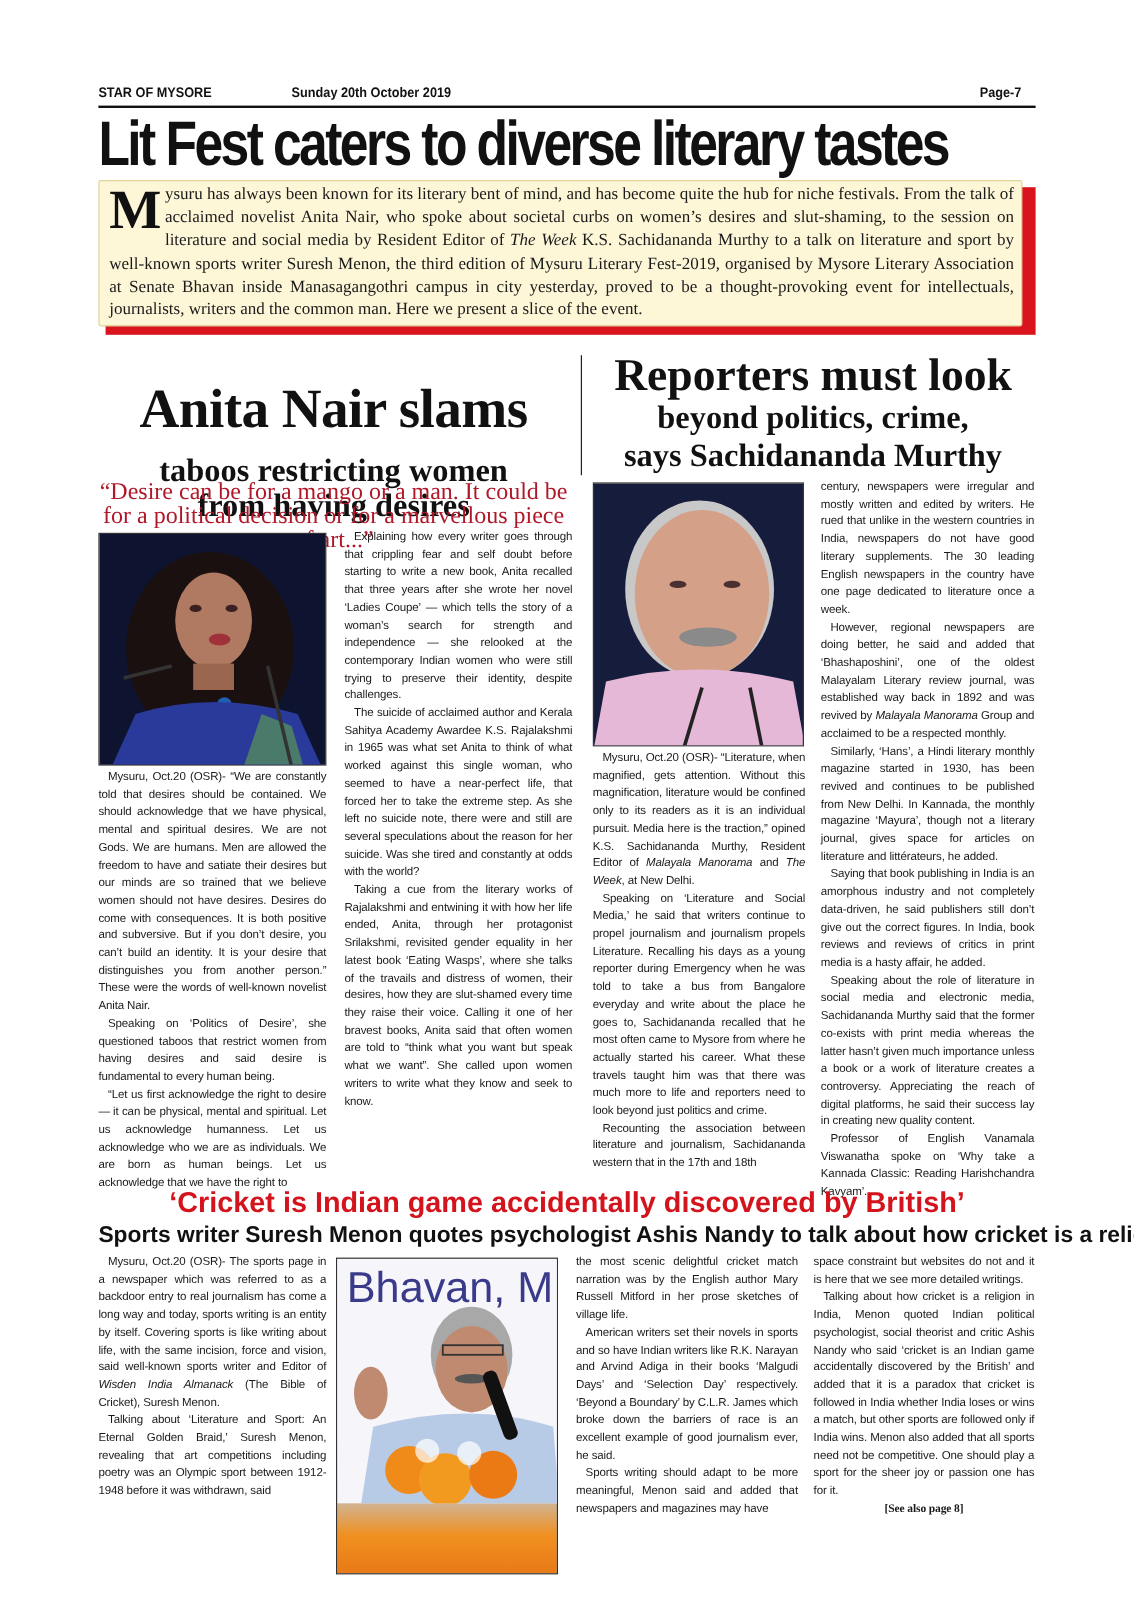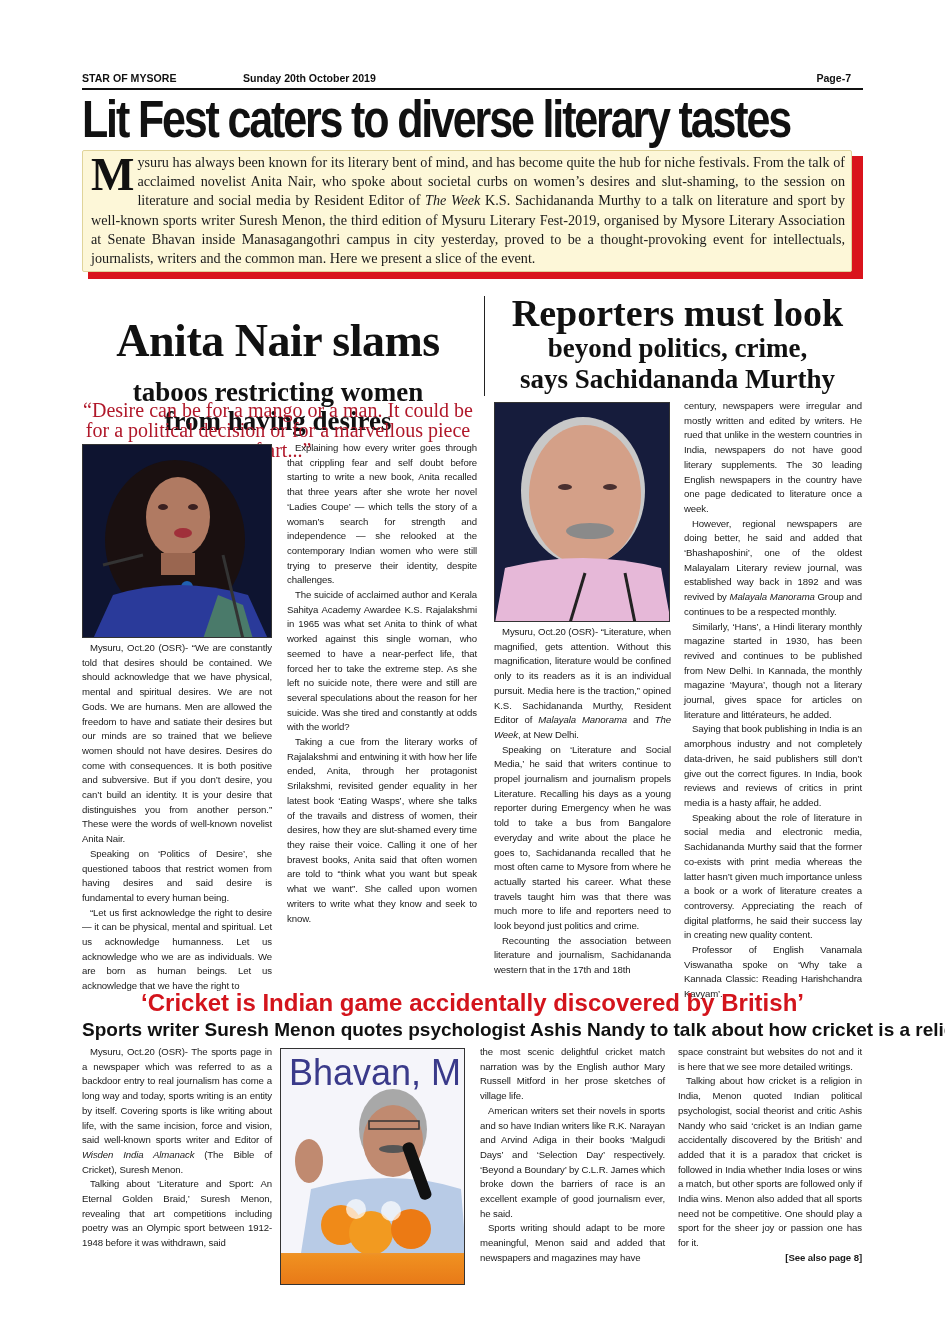--- a/index.html
+++ b/index.html
@@ -22,39 +22,39 @@
   .left-head1 { position: absolute; left: 82px; top: 292px; width: 392px; text-align: center; font-family: "Liberation Serif", serif; font-weight: bold; font-size: 46px; line-height: 50px; letter-spacing: -0.5px; color: #111; white-space: nowrap; margin-top: 24px; }
   .left-head2 { position: absolute; left: 82px; top: 338px; width: 392px; text-align: center; font-family: "Liberation Serif", serif; font-weight: bold; font-size: 27px; line-height: 29px; color: #111; margin-top: 40px; }
   .left-quote { position: absolute; left: 82px; top: 400px; width: 392px; text-align: center; font-family: "Liberation Serif", serif; font-size: 20px; line-height: 20px; color: #b0182a; }
 
   .right-head1 { position: absolute; left: 490px; top: 292px; width: 375px; text-align: center; font-family: "Liberation Serif", serif; font-weight: bold; font-size: 38px; line-height: 42px; color: #111; white-space: nowrap; }
   .right-head2 { position: absolute; left: 490px; top: 333px; width: 375px; text-align: center; font-family: "Liberation Serif", serif; font-weight: bold; font-size: 27px; line-height: 31px; color: #111; white-space: nowrap; }
 
   .photo { position: absolute; overflow: hidden; border: 1px solid #333; }
   .photo-anita { left: 82px; top: 444px; width: 190px; height: 194px; background: radial-gradient(ellipse 45% 40% at 50% 40%, #b07a62 0%, #8a5a46 35%, #1c1010 60%, #0d1233 100%); }
   .photo-murthy { left: 494px; top: 402px; width: 176px; height: 220px; background: radial-gradient(ellipse 45% 42% at 48% 40%, #d8a890 0%, #b88270 40%, #2a2a3a 70%, #141a38 100%); }
-  .photo-menon { left: 280px; top: 1048px; width: 185px; height: 237px; background: linear-gradient(180deg, #f7f7fb 0%, #f2f2f7 55%, #b9cde6 70%, #f09020 88%, #e87a18 100%); }
+  .photo-menon { left: 280px; top: 1048px; width: 185px; height: 264px; background: linear-gradient(180deg, #f7f7fb 0%, #f2f2f7 55%, #b9cde6 70%, #f09020 88%, #e87a18 100%); }
 
   .body-text { position: absolute; font-family: "Liberation Sans", sans-serif; font-size: 9.6px; line-height: 14.7px; text-align: justify; color: #1a1a1a; letter-spacing: -0.1px; }
   .body-text p { text-indent: 8px; }
   .body-text p.noindent { text-indent: 0; }
   .body-text i { font-style: italic; }
 
   .col-a { left: 82px; top: 641px; width: 190px; }
   .col-b { left: 287px; top: 441px; width: 190px; }
   .col-c { left: 494px; top: 625px; width: 177px; }
   .col-d { left: 684px; top: 399px; width: 178px; }
 
   .cricket-head { position: absolute; left: 82px; top: 988px; width: 781px; text-align: center; font-family: "Liberation Sans", sans-serif; font-weight: bold; font-size: 24px; line-height: 30px; color: #d3141c; white-space: nowrap; }
   .cricket-sub { position: absolute; left: 82px; top: 1021px; width: 781px; text-align: center; font-family: "Liberation Sans", sans-serif; font-weight: bold; font-size: 19px; line-height: 18px; color: #111; white-space: nowrap; }
 
   .col-e { left: 82px; top: 1045px; width: 190px; }
   .col-f { left: 480px; top: 1045px; width: 185px; }
   .col-g { left: 678px; top: 1045px; width: 184px; }
-  .see-also { text-align: right; font-weight: bold; text-indent: 0 !important; }
+  .see-also { text-align: center; font-weight: bold; text-indent: 0 !important; font-family: Liberation Serif, serif; }
 </style>
 </head>
 <body>
 
 <div class="masthead">
   <span class="paper">STAR OF MYSORE</span>
   <span class="date">Sunday 20th October 2019</span>
   <span class="page">Page-7</span>
 </div>
 <div class="rule-top"></div>
@@ -123,21 +123,21 @@
   </svg>
 </div>
 
 <div class="body-text col-c">
   <p><span>Mysuru, Oct.20 (OSR)- “Literature, when magnified, gets attention. Without this magnification, literature would be confined only to its readers as it is an individual pursuit. Media here is the traction,” opined K.S. Sachidananda Murthy, Resident Editor of </span><i>Malayala Manorama</i><span> and </span><i>The Week</i><span>, at New Delhi.</span></p>
   <p>Speaking on ‘Literature and Social Media,’ he said that writers continue to propel journalism and journalism propels Literature. Recalling his days as a young reporter during Emergency when he was told to take a bus from Bangalore everyday and write about the place he goes to, Sachidananda recalled that he most often came to Mysore from where he actually started his career. What these travels taught him was that there was much more to life and reporters need to look beyond just politics and crime.</p>
   <p>Recounting the association between literature and journalism, Sachidananda western that in the 17th and 18th</p>
 </div>
 <div class="body-text col-d">
   <p class="noindent">century, newspapers were irregular and mostly written and edited by writers. He rued that unlike in the western countries in India, newspapers do not have good literary supplements. The 30 leading English newspapers in the country have one page dedicated to literature once a week.</p>
-  <p><span>However, regional newspapers are doing better, he said and added that ‘Bhashaposhini’, one of the oldest Malayalam Literary review journal, was established way back in 1892 and was revived by </span><i>Malayala Manorama</i><span> Group and continues to be a respected monthly.</span></p>
+  <p><span>However, regional newspapers are doing better, he said and added that ‘Bhashaposhini’, one of the oldest Malayalam Literary review journal, was established way back in 1892 and was revived by </span><i>Malayala Manorama</i><span> Group and acclaimed to be a respected monthly.</span></p>
   <p>Similarly, ‘Hans’, a Hindi literary monthly magazine started in 1930, has been revived and continues to be published from New Delhi. In Kannada, the monthly magazine ‘Mayura’, though not a literary journal, gives space for articles on literature and littérateurs, he added.</p>
   <p>Saying that book publishing in India is an amorphous industry and not completely data-driven, he said publishers still don’t give out the correct figures. In India, book reviews and reviews of critics in print media is a hasty affair, he added.</p>
   <p>Speaking about the role of literature in social media and electronic media, Sachidananda Murthy said that the former co-exists with print media whereas the latter hasn’t given much importance unless a book or a work of literature creates a controversy. Appreciating the reach of digital platforms, he said their success lay in creating new quality content.</p>
   <p>Professor of English Vanamala Viswanatha spoke on ‘Why take a Kannada Classic: Reading Harishchandra Kavyam’.</p>
 </div>
 
 <div class="cricket-head">‘Cricket is Indian game accidentally discovered by British’</div>
 <div class="cricket-sub">Sports writer Suresh Menon quotes psychologist Ashis Nandy to talk about how cricket is a religion in India</div>
 
 <div class="body-text col-e">

